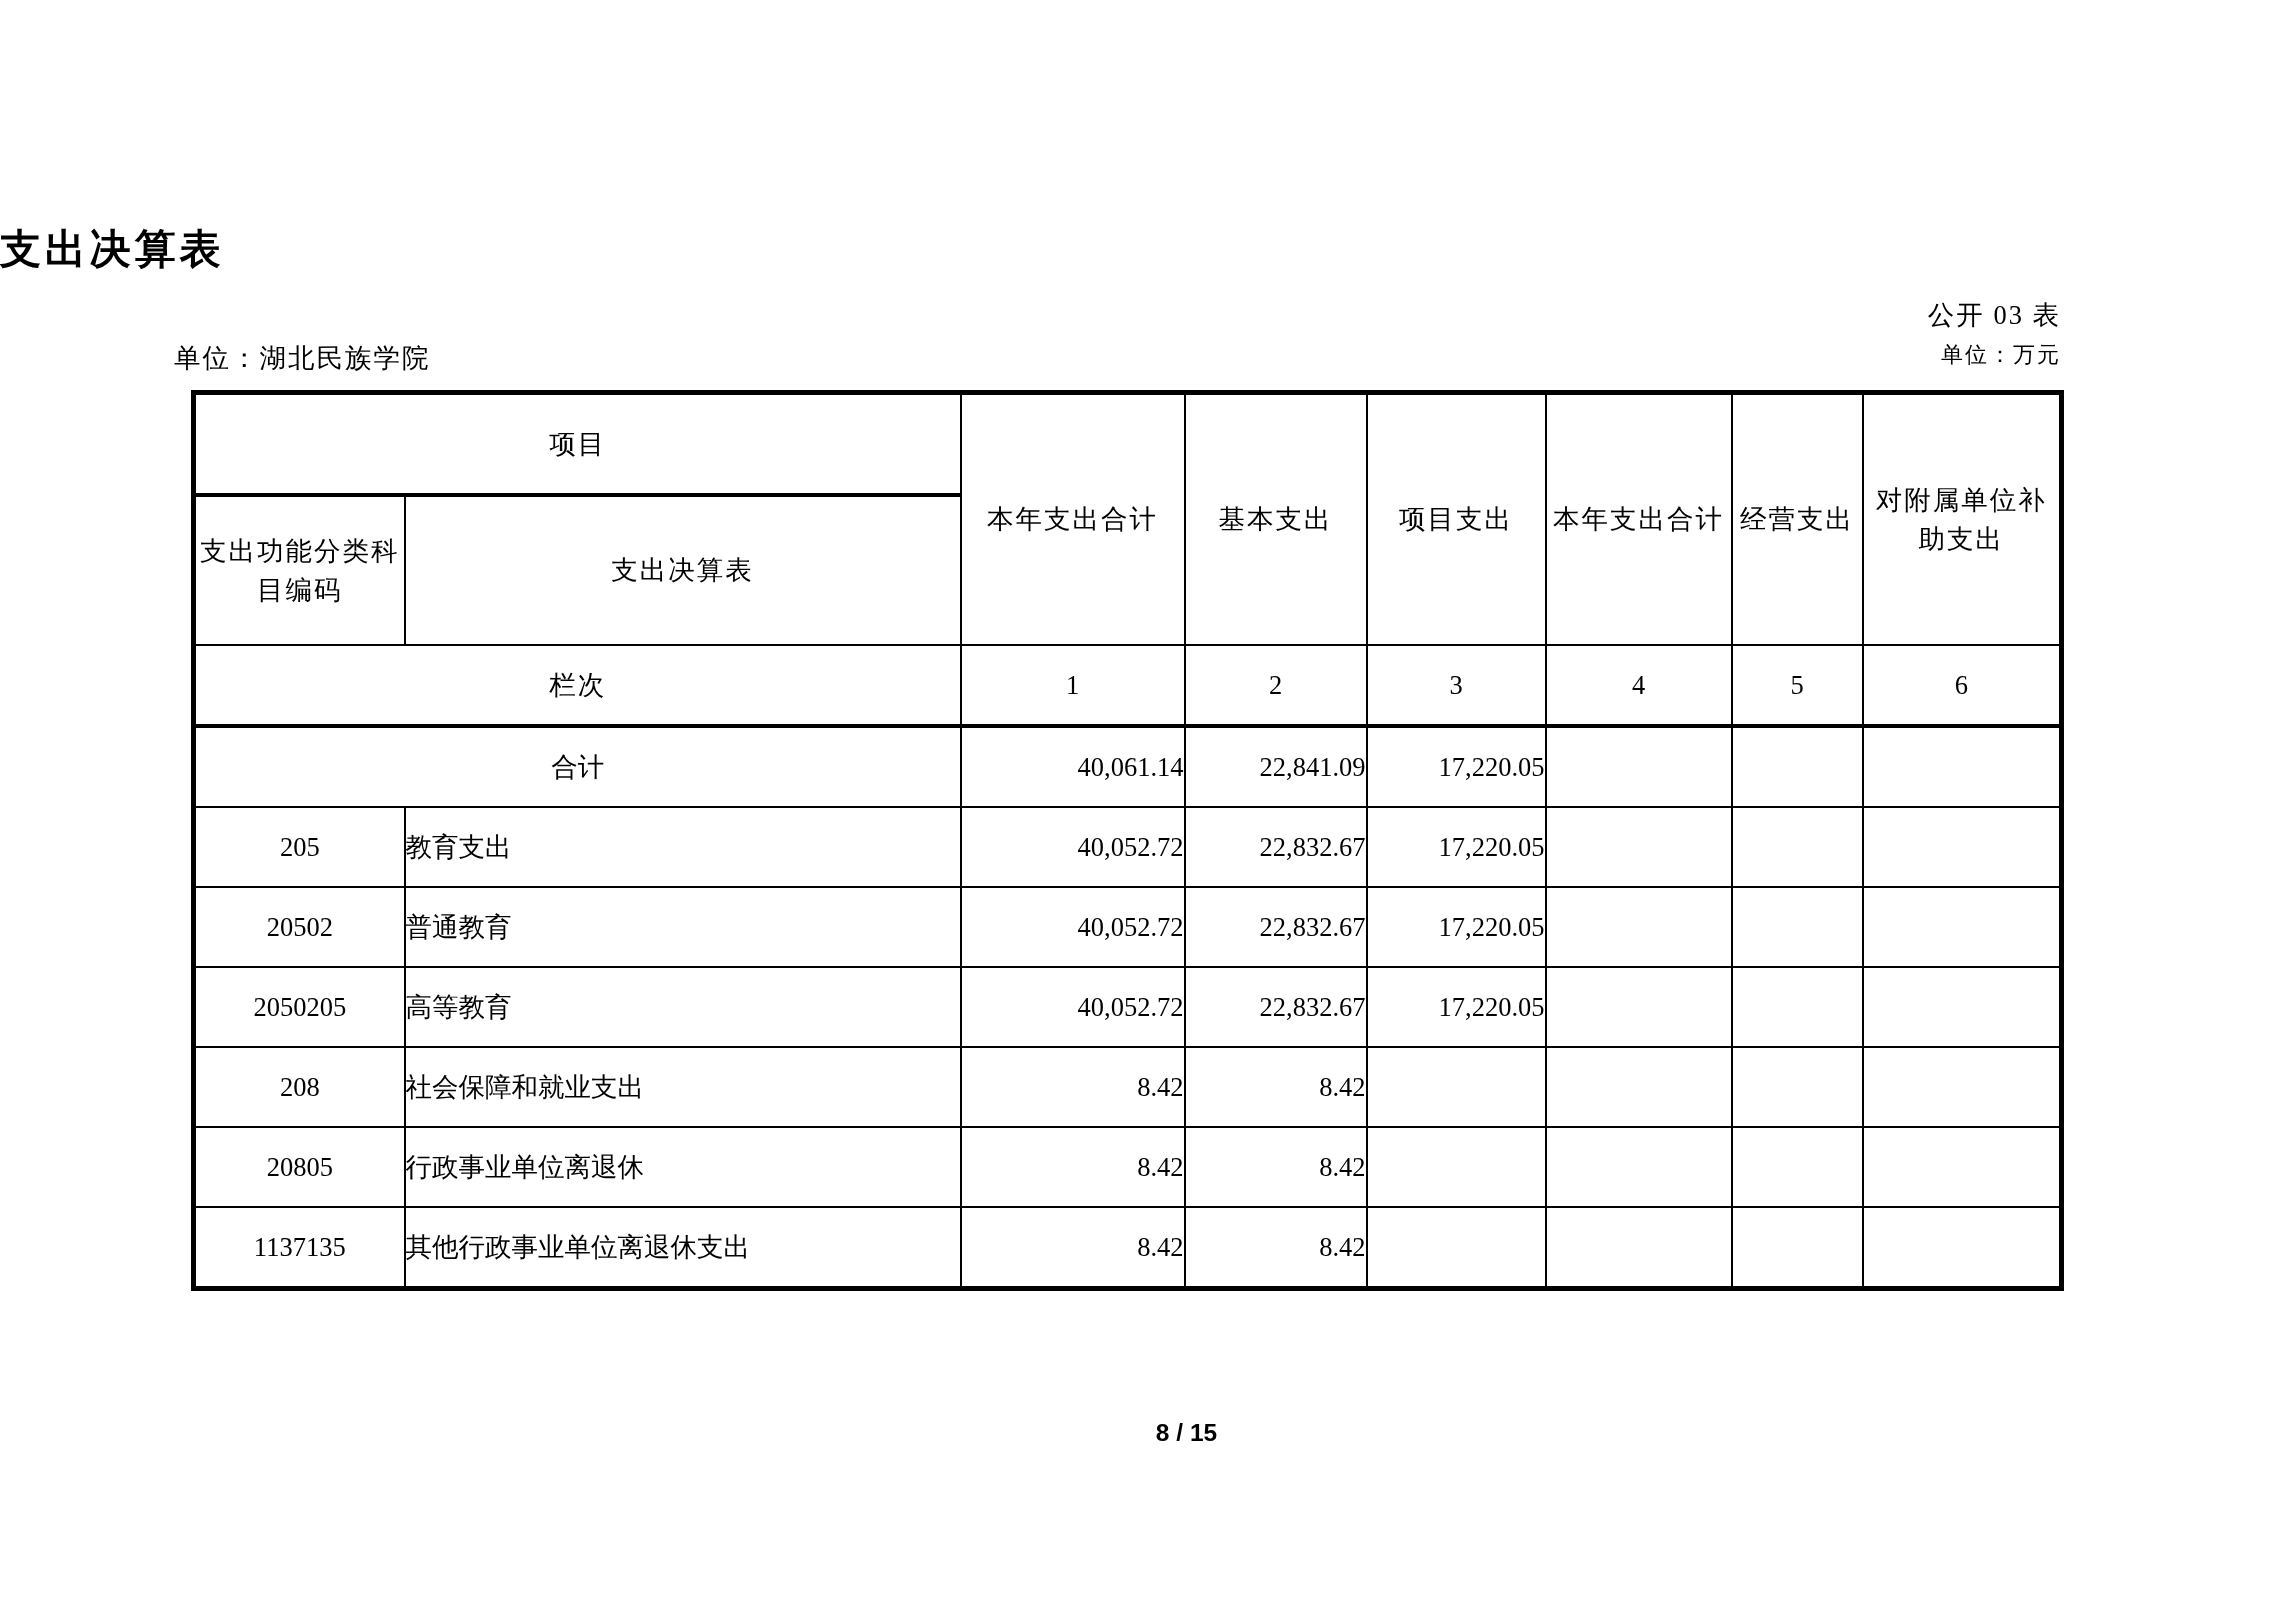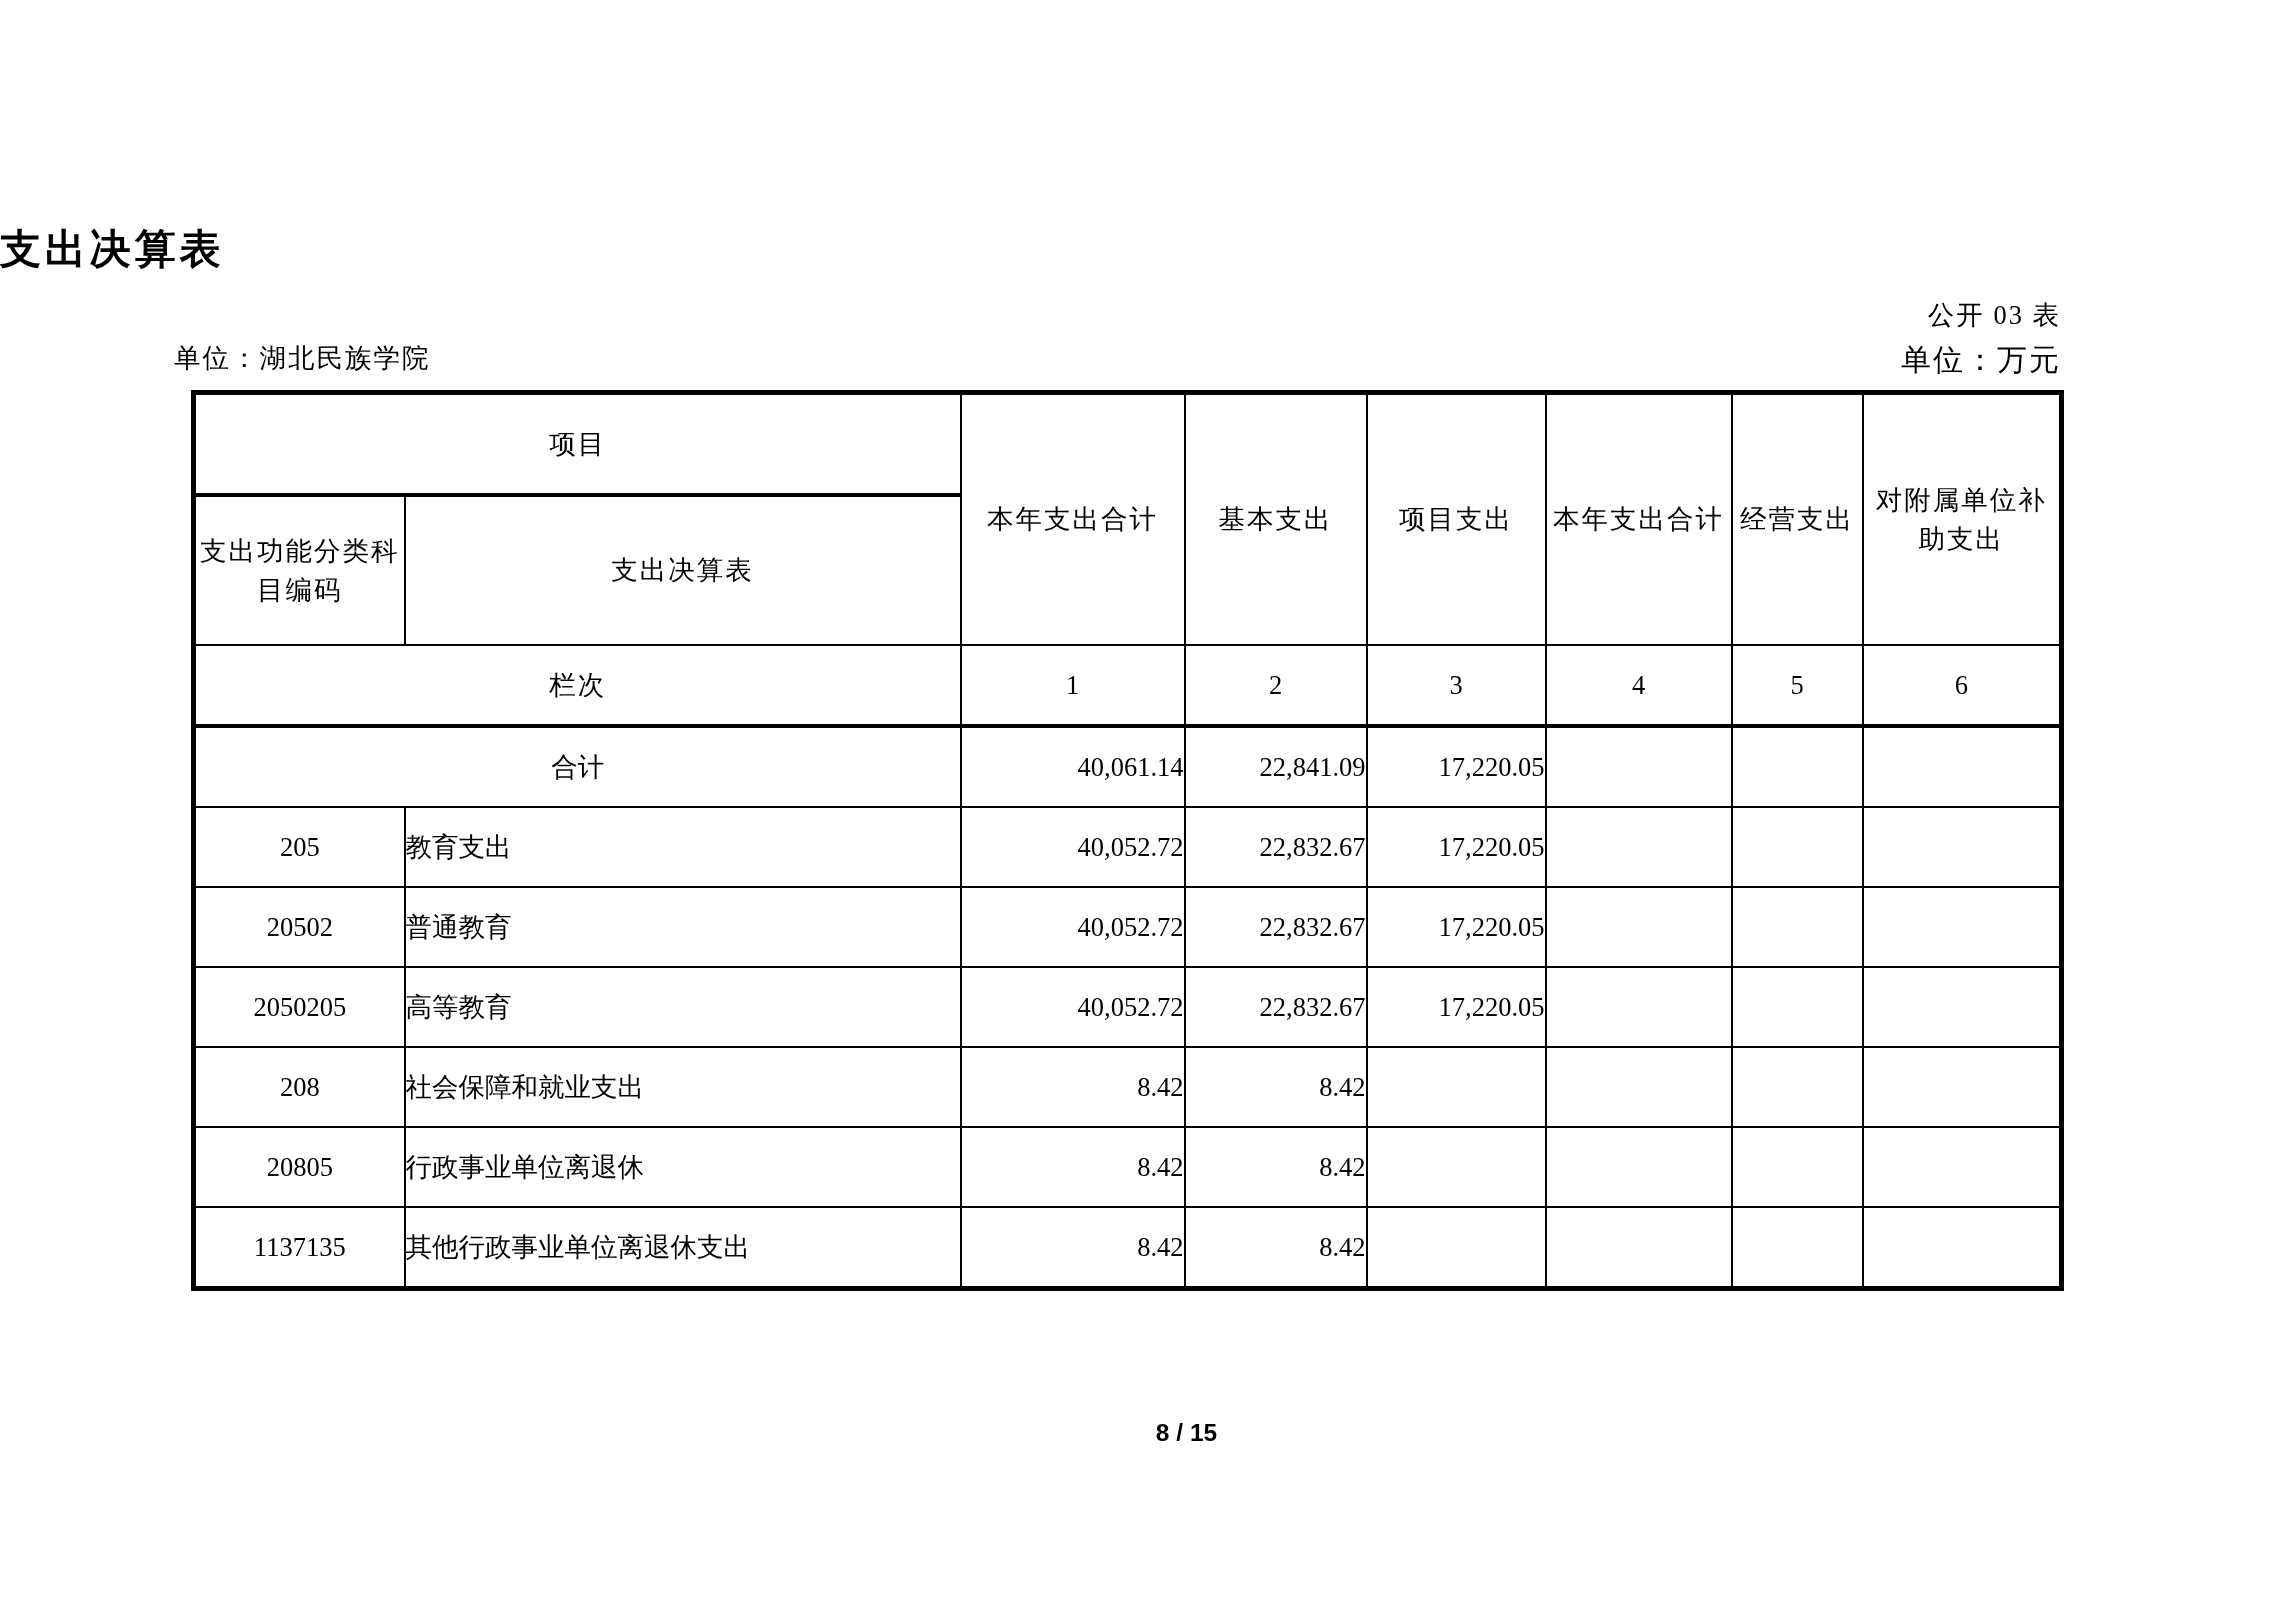--- a/index.html
+++ b/index.html
@@ -37,21 +37,21 @@
     position: absolute;
     top: 340px;
     left: 174px;
     font-size: 26.5px;
     letter-spacing: 2px;
   }
   .meta-right {
     position: absolute;
     top: 340px;
     right: 232px;
-    font-size: 30px;
+    font-size: 22px;
     letter-spacing: 2px;
   }
   table.budget-table {
     position: absolute;
     top: 390px;
     left: 191px;
     width: 1869px;
     border-collapse: collapse;
     table-layout: fixed;
     border: 5.9px solid #000;

